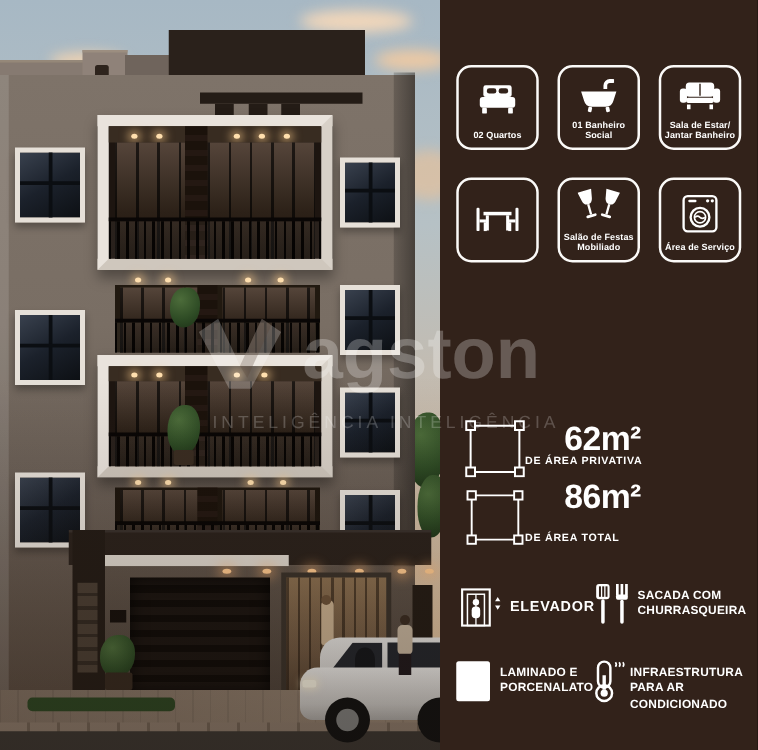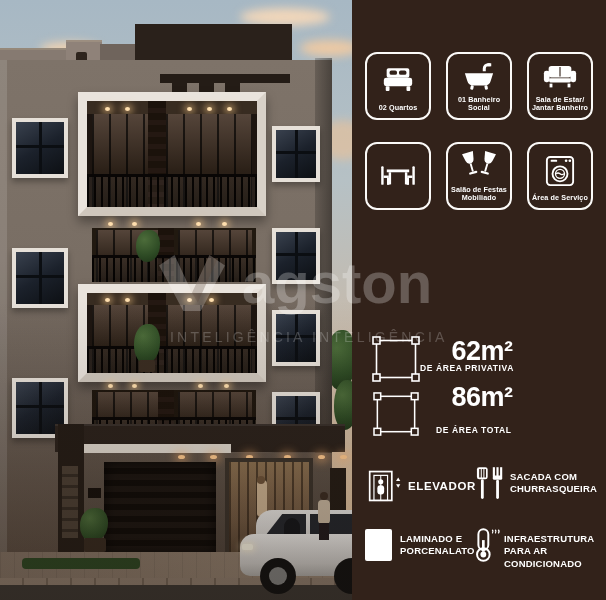--- a/index.html
+++ b/index.html
@@ -335,21 +335,21 @@
           <rect x="1" y="1" width="7" height="7"></rect>
           <rect x="40" y="1" width="7" height="7"></rect>
           <rect x="1" y="38" width="7" height="7"></rect>
           <rect x="40" y="38" width="7" height="7"></rect>
           <line x1="8" y1="4.5" x2="40" y2="4.5"></line>
           <line x1="8" y1="41.5" x2="40" y2="41.5"></line>
           <line x1="4.5" y1="8" x2="4.5" y2="38"></line>
           <line x1="43.5" y1="8" x2="43.5" y2="38"></line>
         </svg>
       <div class="area-value" style="left:68px;top:382px;">86m²</div>
-      <div class="area-caption" style="left:68px;top:425px;margin-left:16px;">DE ÁREA TOTAL</div>
+      <div class="area-caption" style="left:68px;top:425px;">DE ÁREA TOTAL</div>
     </div>
 
     <svg style="position:absolute;left:16px;top:466px;" width="34" height="40" viewBox="0 0 40 38" fill="none" stroke="#fff" stroke-width="2">
         <rect x="2" y="2" width="26" height="34"></rect>
         <rect x="7" y="6.5" width="16" height="29.5" stroke-width="1.4"></rect>
         <line x1="15" y1="6.5" x2="15" y2="36" stroke-width="1.2"></line>
         <circle cx="15" cy="14" r="3" fill="#fff" stroke="none"></circle>
         <rect x="11" y="18" width="8" height="11" rx="3.5" fill="#fff" stroke="none"></rect>
         <path d="M33 13 l2.5 -4 l2.5 4 z" fill="#fff" stroke="none"></path>
         <path d="M33 17 l2.5 4 l2.5 -4 z" fill="#fff" stroke="none"></path>

